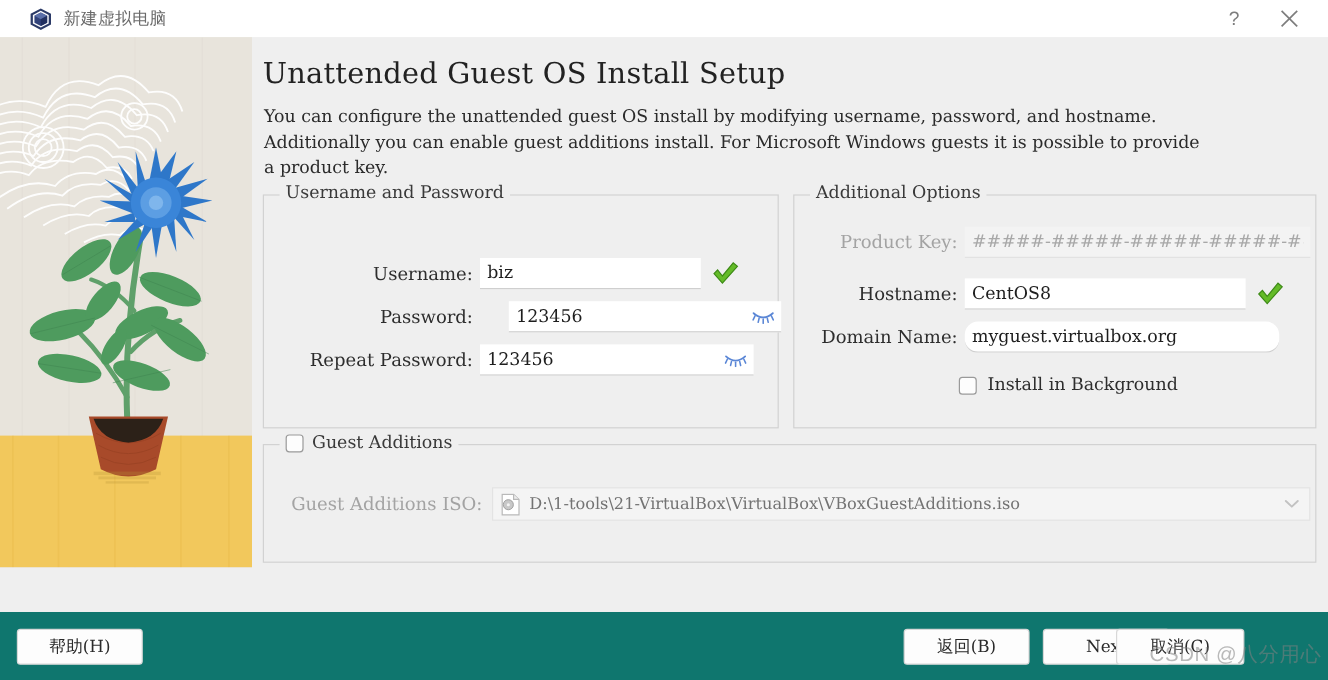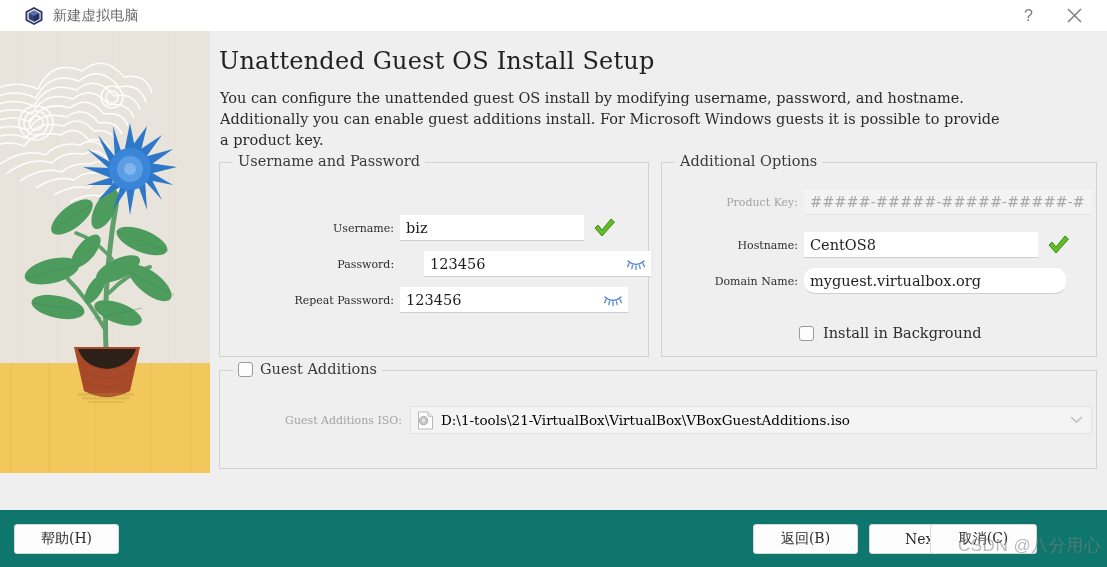--- a/index.html
+++ b/index.html
@@ -105,21 +105,21 @@
   #gb-options  { left: 451px; top: 131px; width: 436px; height: 195px; }
   #gb-guest    { left: 9px;  top: 339px; width: 878px; height: 99px; }
 
   
   .frow {
     position: absolute;
     display: flex;
     align-items: center;
   }
   .flabel {
-    font-size: 11px;
+    font-size: 15px;
     color: #2d2d2d;
     font-family: "DejaVu Serif", serif;
     text-align: right;
     white-space: nowrap;
   }
   .flabel.disabled { color: #a3a3a3; }
 
   .finput {
     background: #ffffff;
     border: none;
@@ -156,38 +156,38 @@
   .cbox {
     width: 15px; height: 15px;
     border: 1.4px solid #9a9a9a;
     border-radius: 3px;
     background: #fdfdfd;
     display: inline-block;
     flex: 0 0 auto;
   }
   .cbox-row {
     position: absolute;
-    display: flex; align-items: center; gap: 9px; margin-top: 12px;
+    display: flex; align-items: center; gap: 9px;
   }
   .cbox-label {
     font-size: 14.5px;
     color: #2d2d2d;
     font-family: "DejaVu Serif", serif;
     white-space: nowrap;
   }
 
   
   .combo {
     position: relative;
     height: 28px;
     background: #f4f4f4;
     border: 1px solid #e3e3e3;
     display: flex; align-items: center;
     padding-left: 6px;
-    color: #000000;
+    color: #737373;
     font-size: 13.5px;
     font-family: "DejaVu Serif", serif;
   }
   .combo .iso-icon { width: 17px; height: 19px; margin-right: 7px; flex: 0 0 auto; }
   .combo .combo-text { white-space: nowrap; overflow: hidden; }
   .combo .combo-arrow {
     position: absolute; right: 0; top: 0; bottom: 0;
     width: 30px; display: flex; align-items: center; justify-content: center;
   }
 

